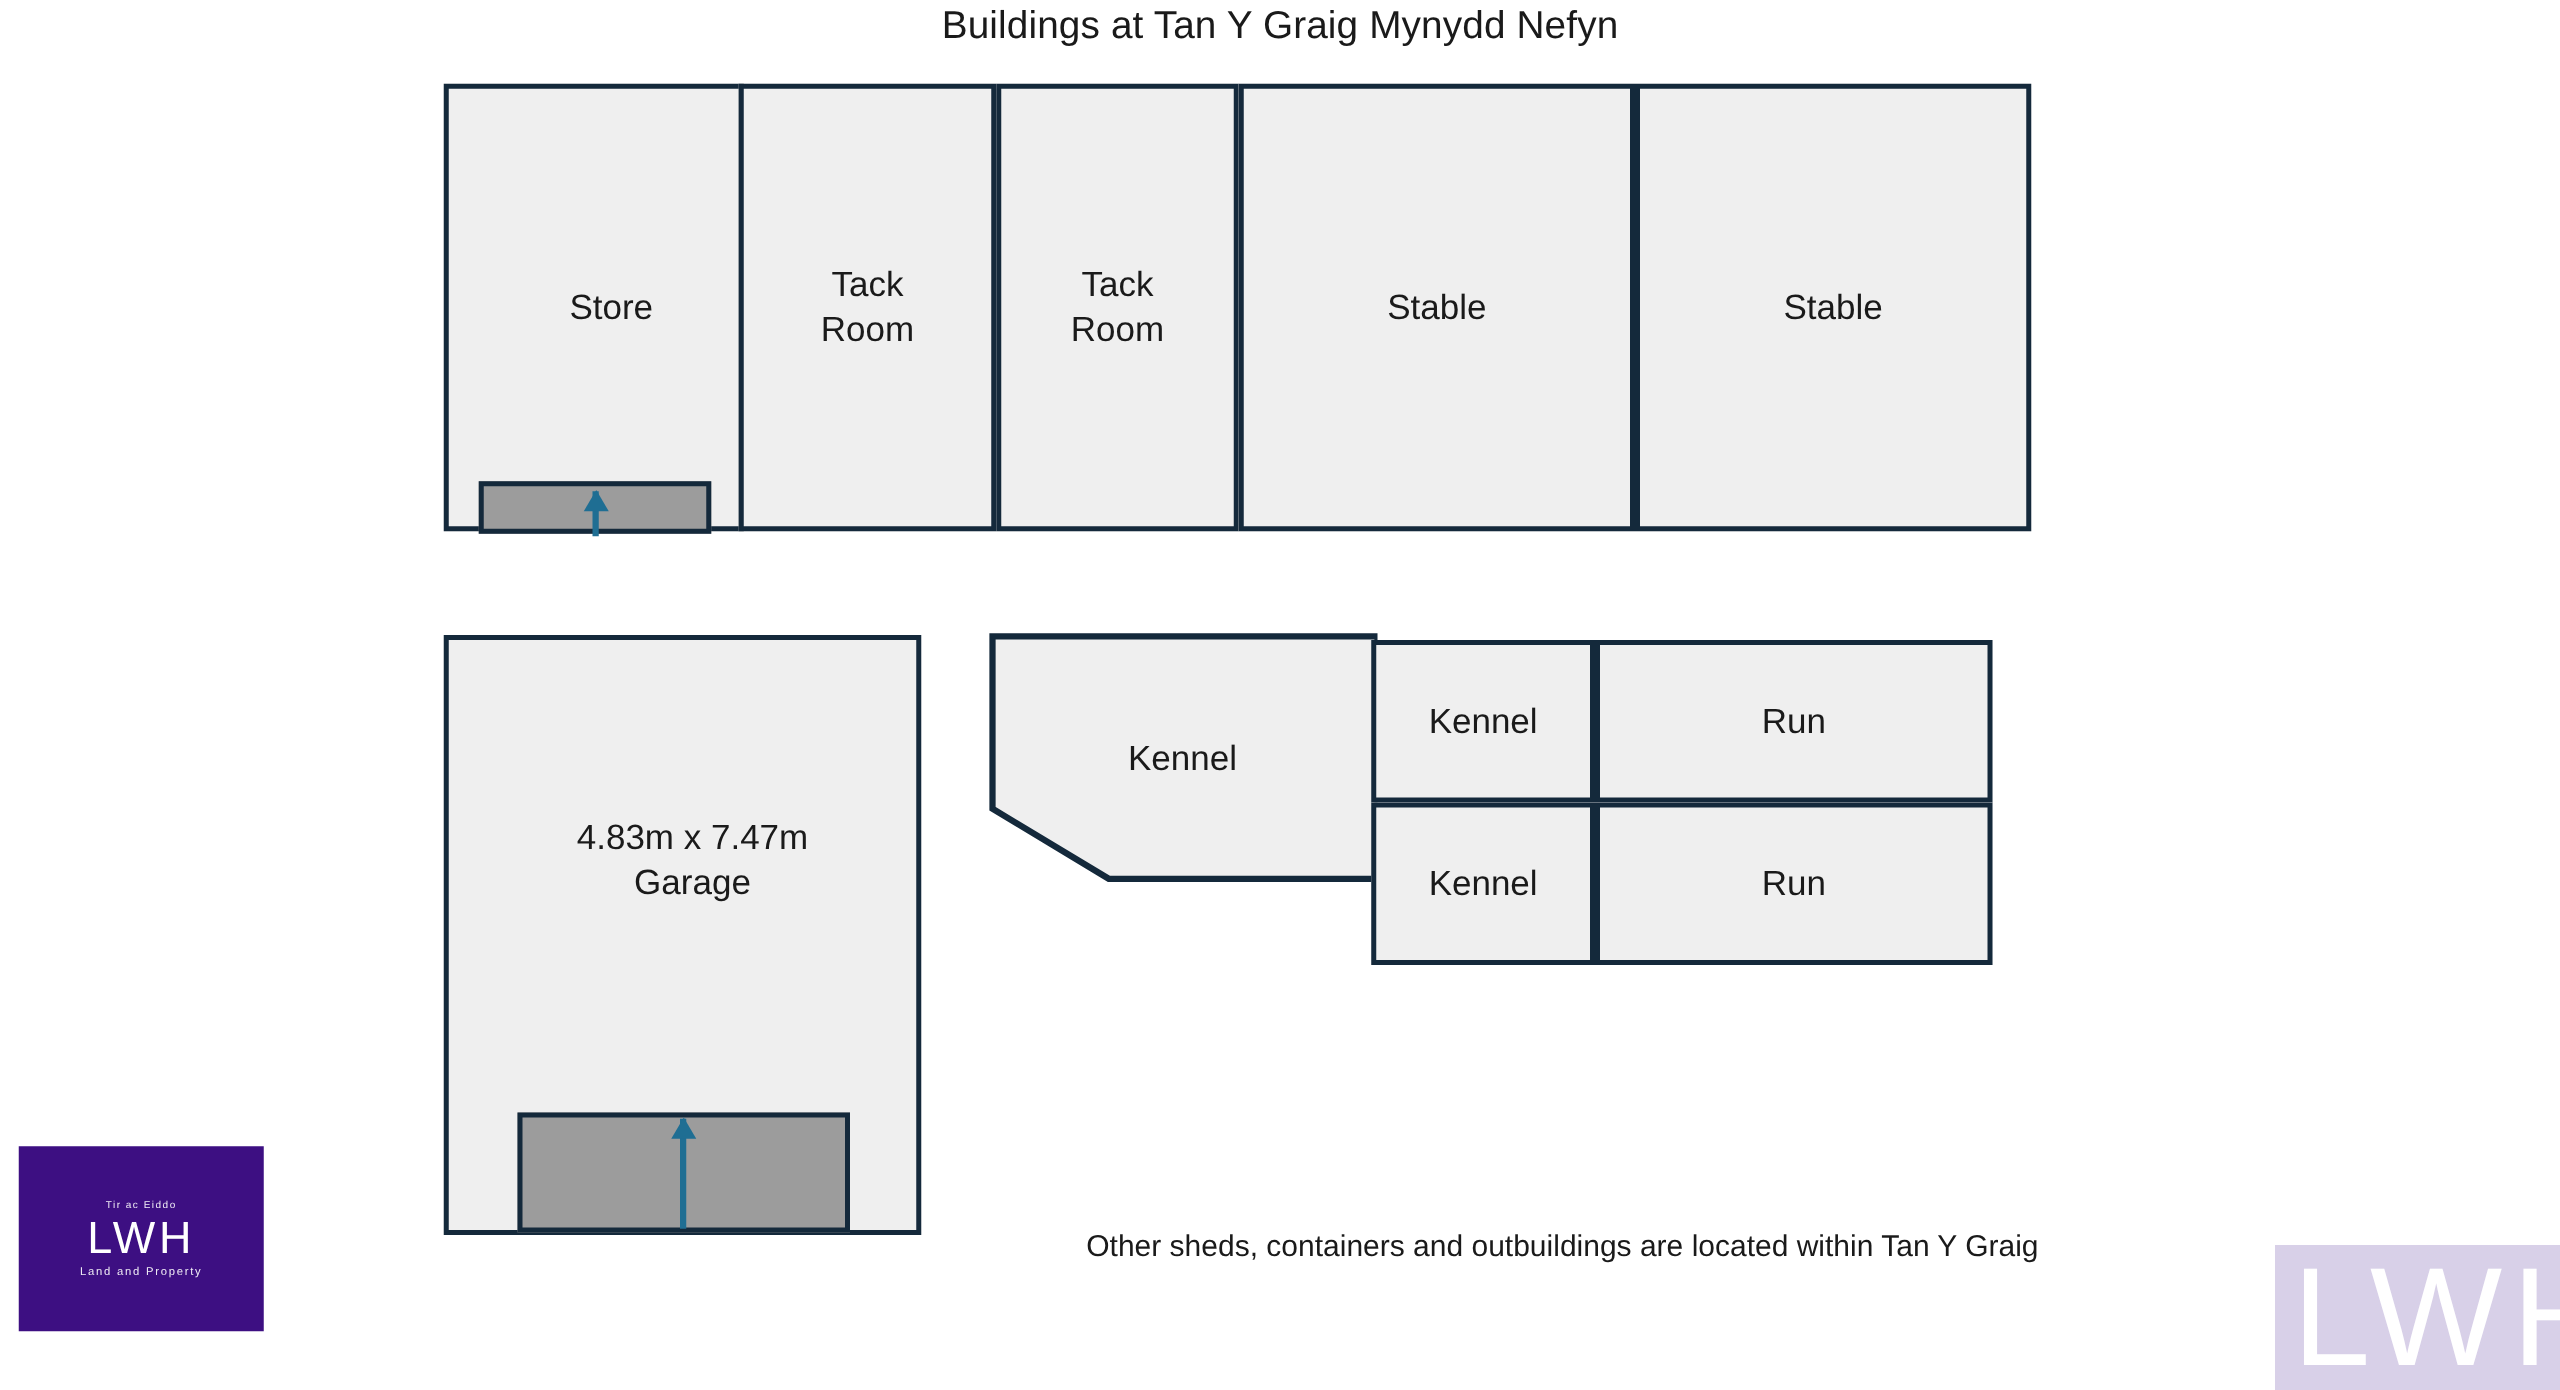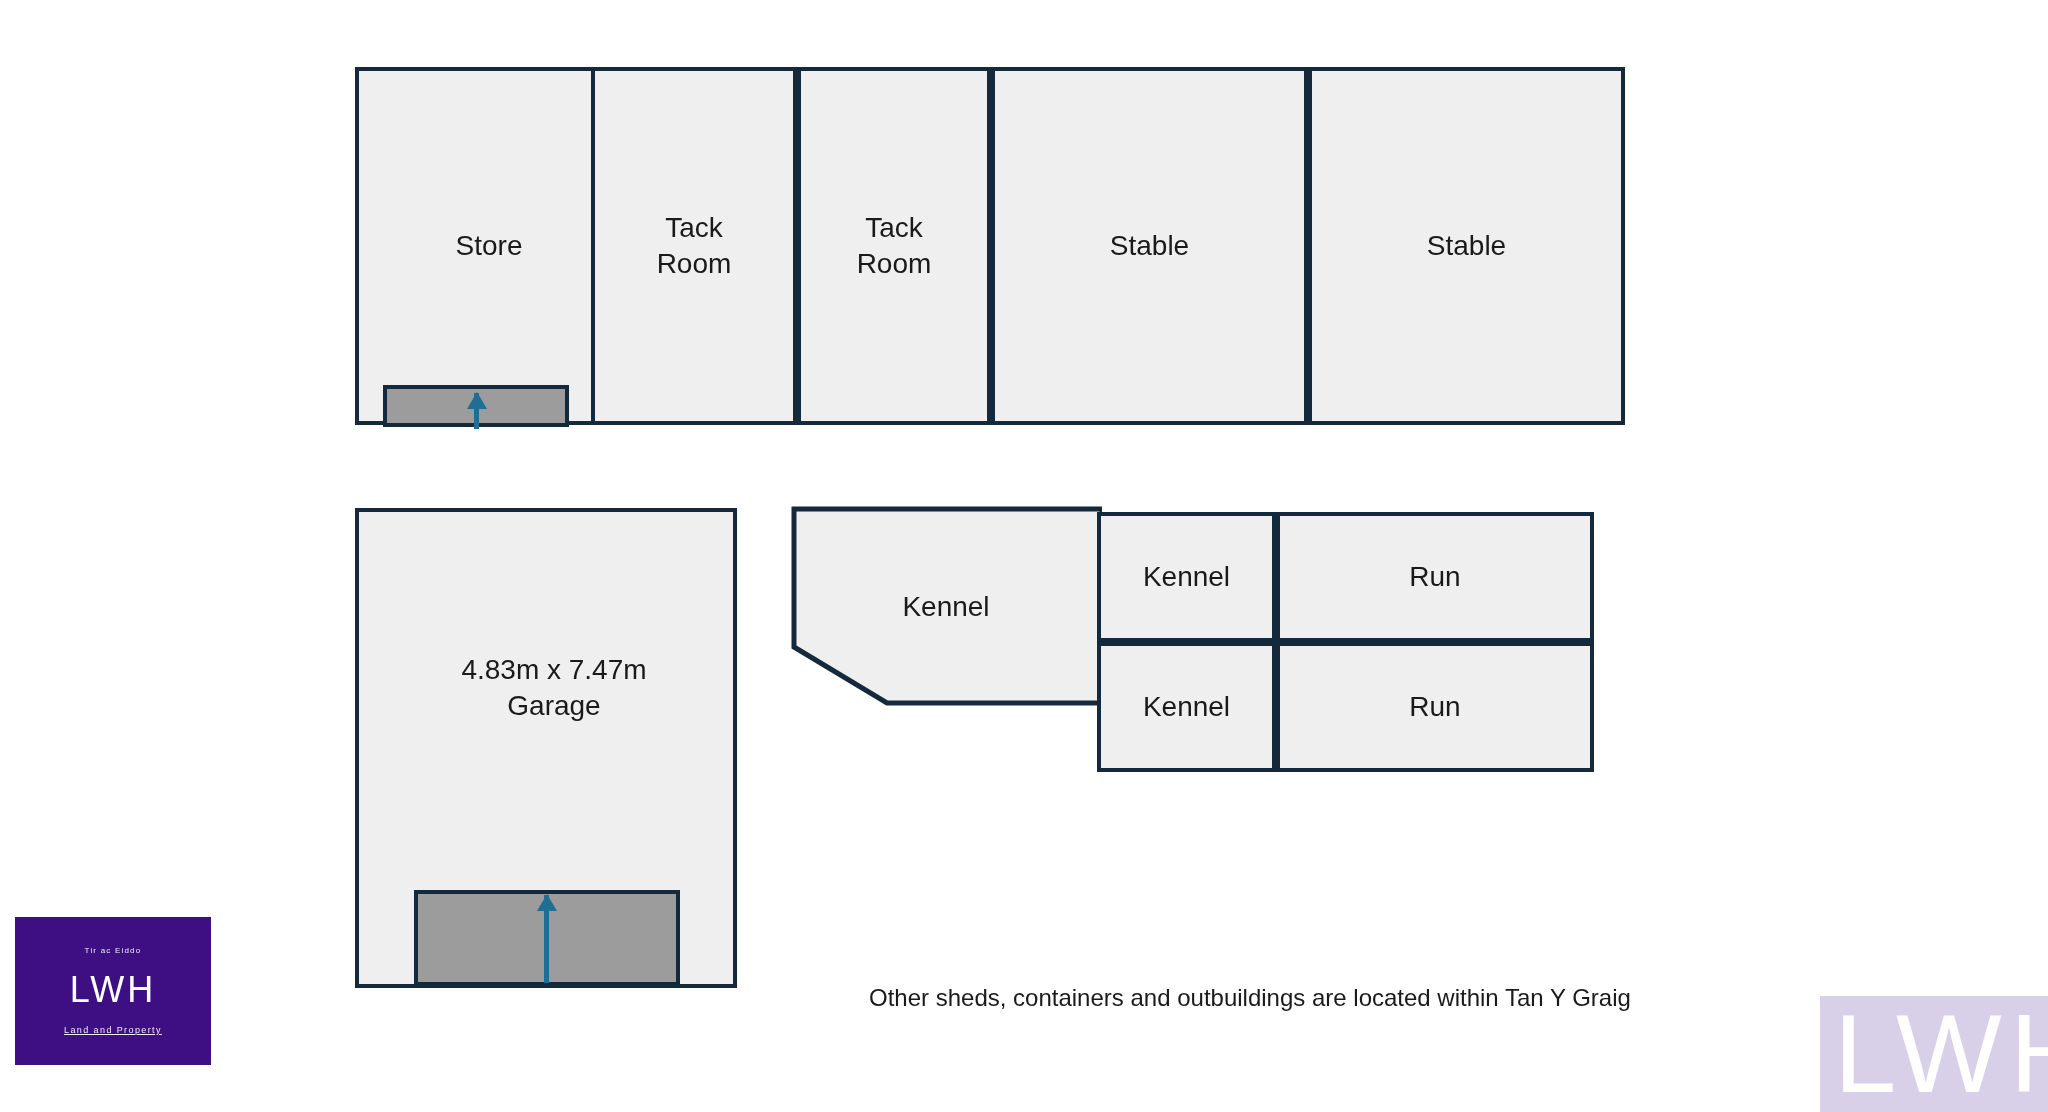--- a/index.html
+++ b/index.html
@@ -98,21 +98,20 @@
   }
 
   
   .brand-logo {
     position: absolute;
     background: #3d0f82;
     display: flex;
     flex-direction: column;
     align-items: center;
     justify-content: center;
-    gap: 13px;
   }
   .brand-top {
     font-size: 8px;
     letter-spacing: 1.2px;
     color: #ffffff;
     line-height: 10px;
     margin-bottom: 2px;
     opacity: 0.92;
   }
   .brand-main {
@@ -122,21 +121,20 @@
     line-height: 38px;
     font-weight: 300;
   }
   .brand-sub {
     font-size: 9px;
     letter-spacing: 1.4px;
     color: #ffffff;
     line-height: 11px;
     margin-top: 3px;
     opacity: 0.92;
-    text-decoration: underline;
   }
 
   
   .watermark {
     position: absolute;
     background: #d8d0e8;
     display: flex;
     align-items: center;
     overflow: hidden;
   }
@@ -148,20 +146,21 @@
     line-height: 112px;
     margin-left: 14px;
     white-space: nowrap;
   }
 </style>
 </head>
 <body>
 
 <div id="stage">
 
+  <div class="plan-title">Buildings at Tan Y Graig Mynydd Nefyn</div>
 
   <div>
 
     <div class="room" style="left:355px; top:67px; width:240px; height:358px;padding-left:28px;">
       <span class="room-label">Store</span>
     </div>
 
     <div class="door" style="left:383px; top:385px; width:186px; height:42px;"></div>
     <div class="door-arrow" style="left:474px; top:393px; height:36px;"></div>
 

